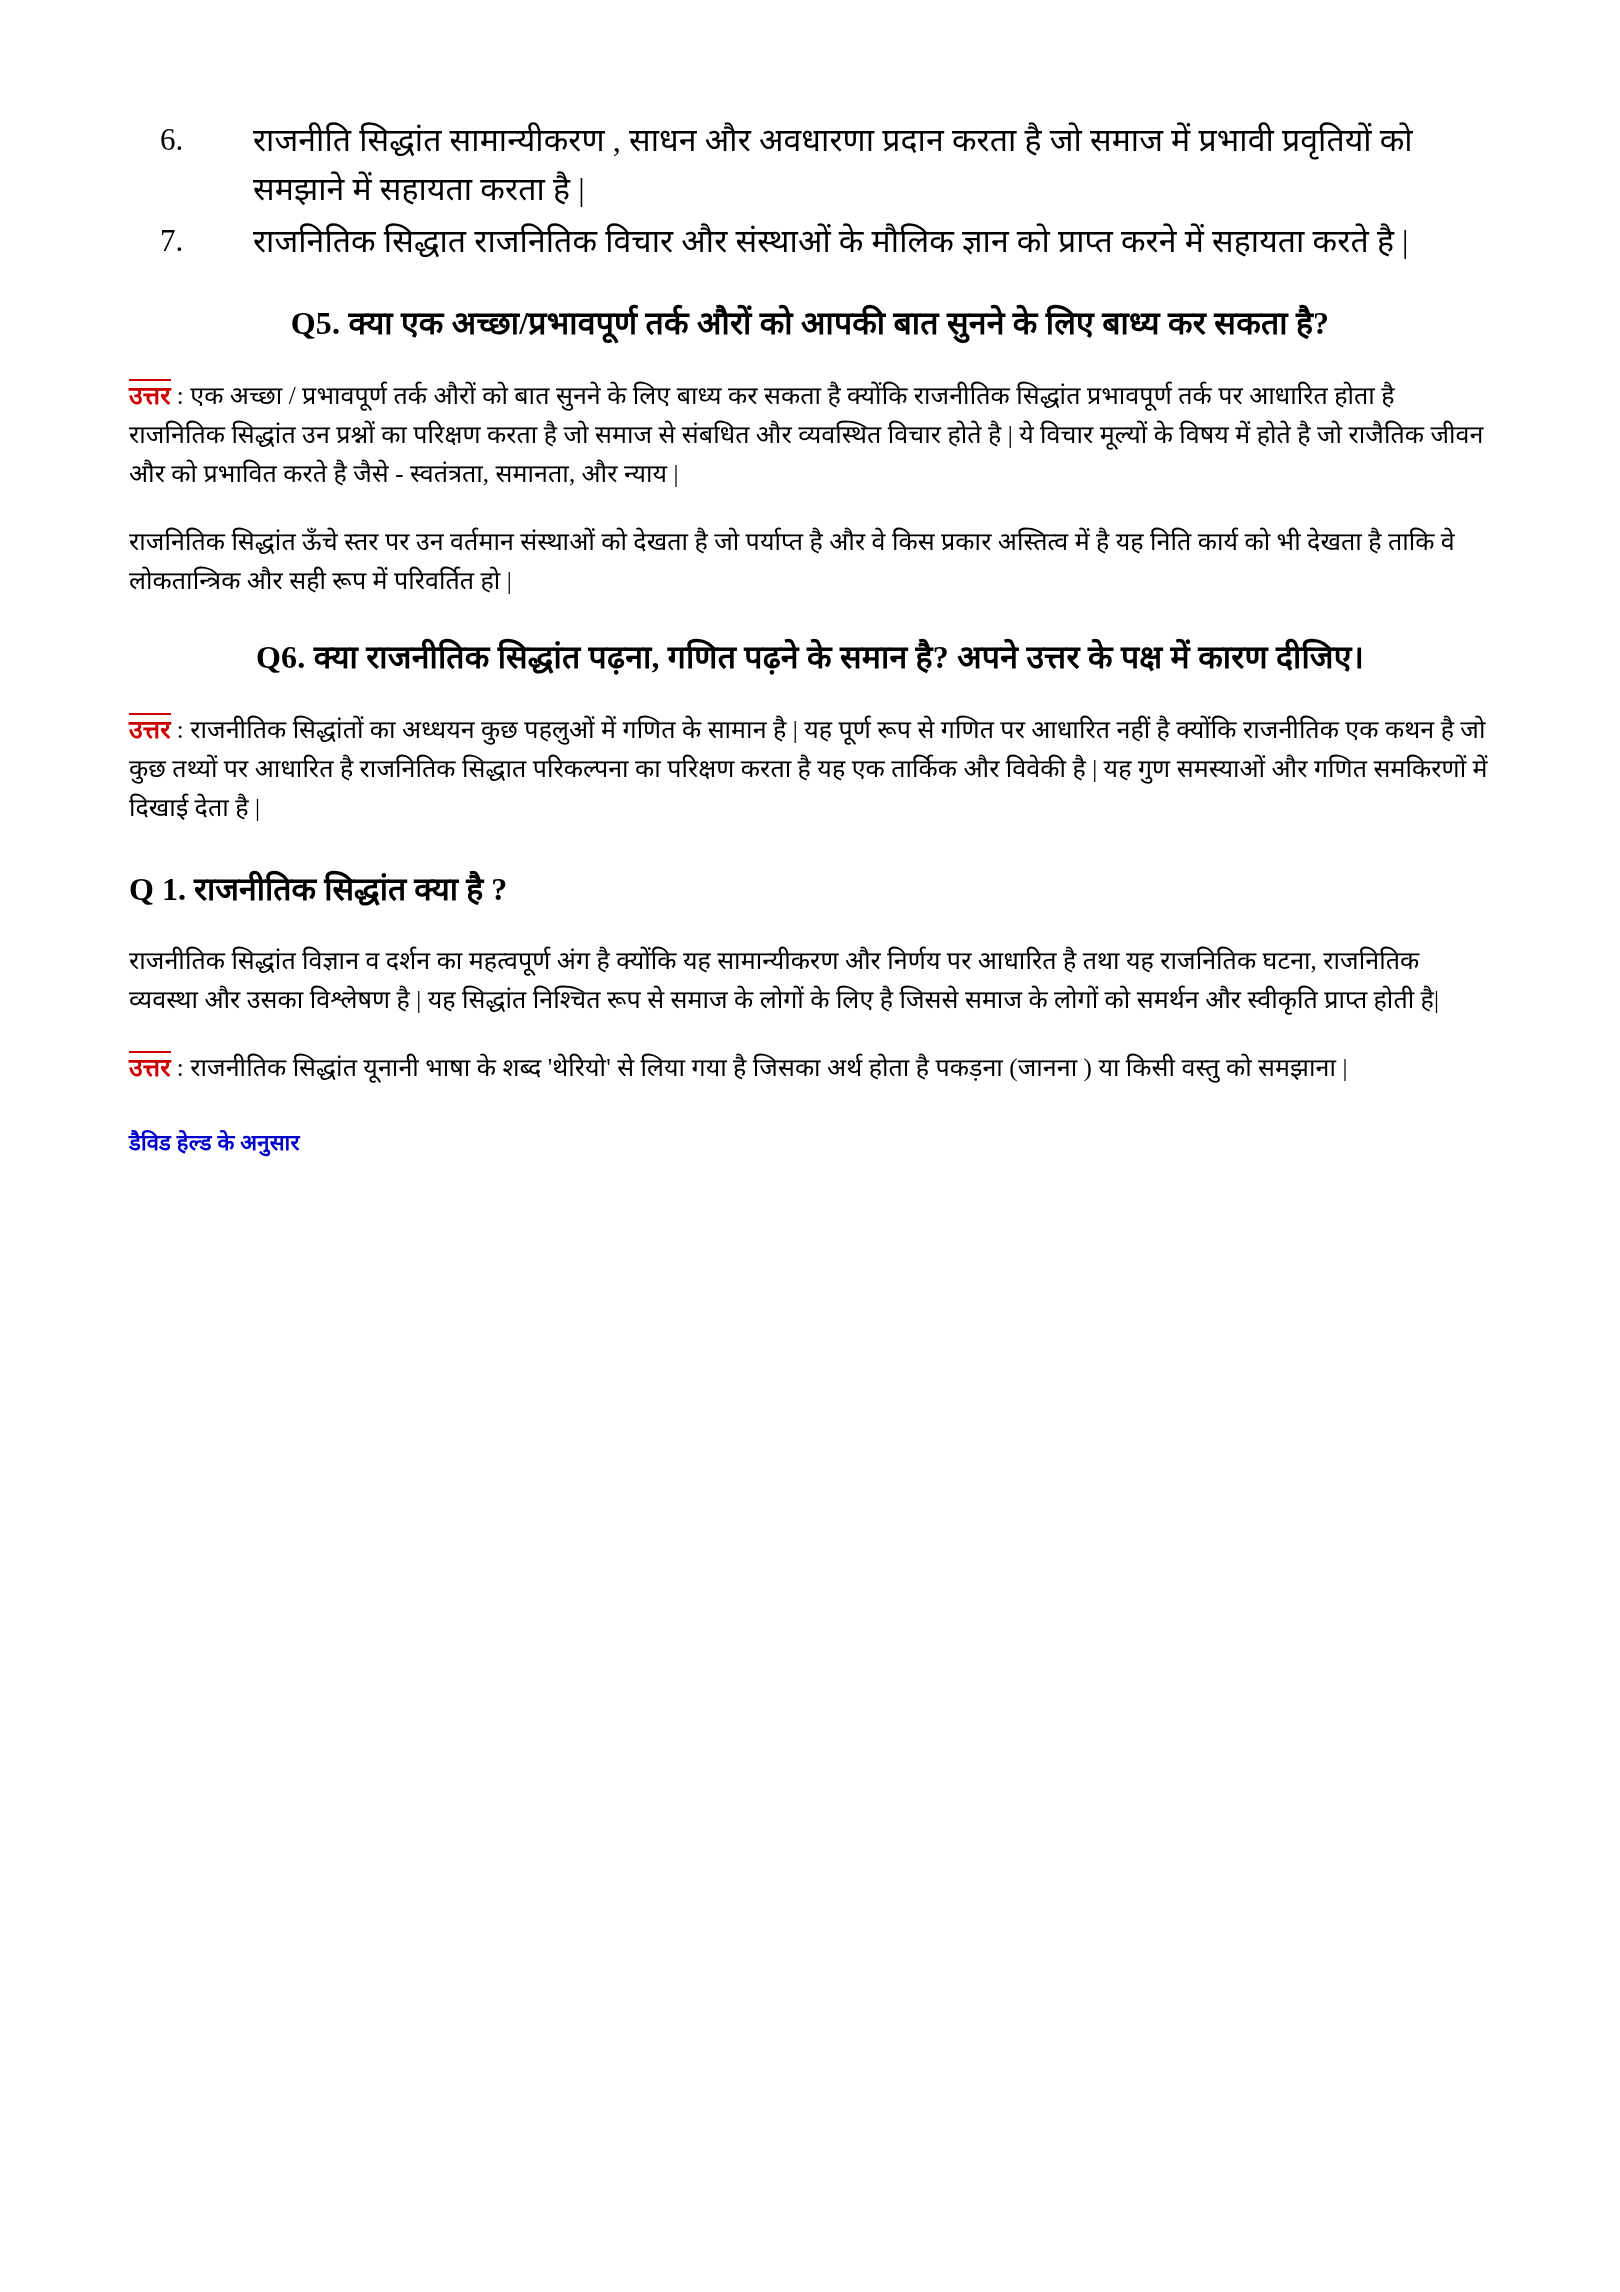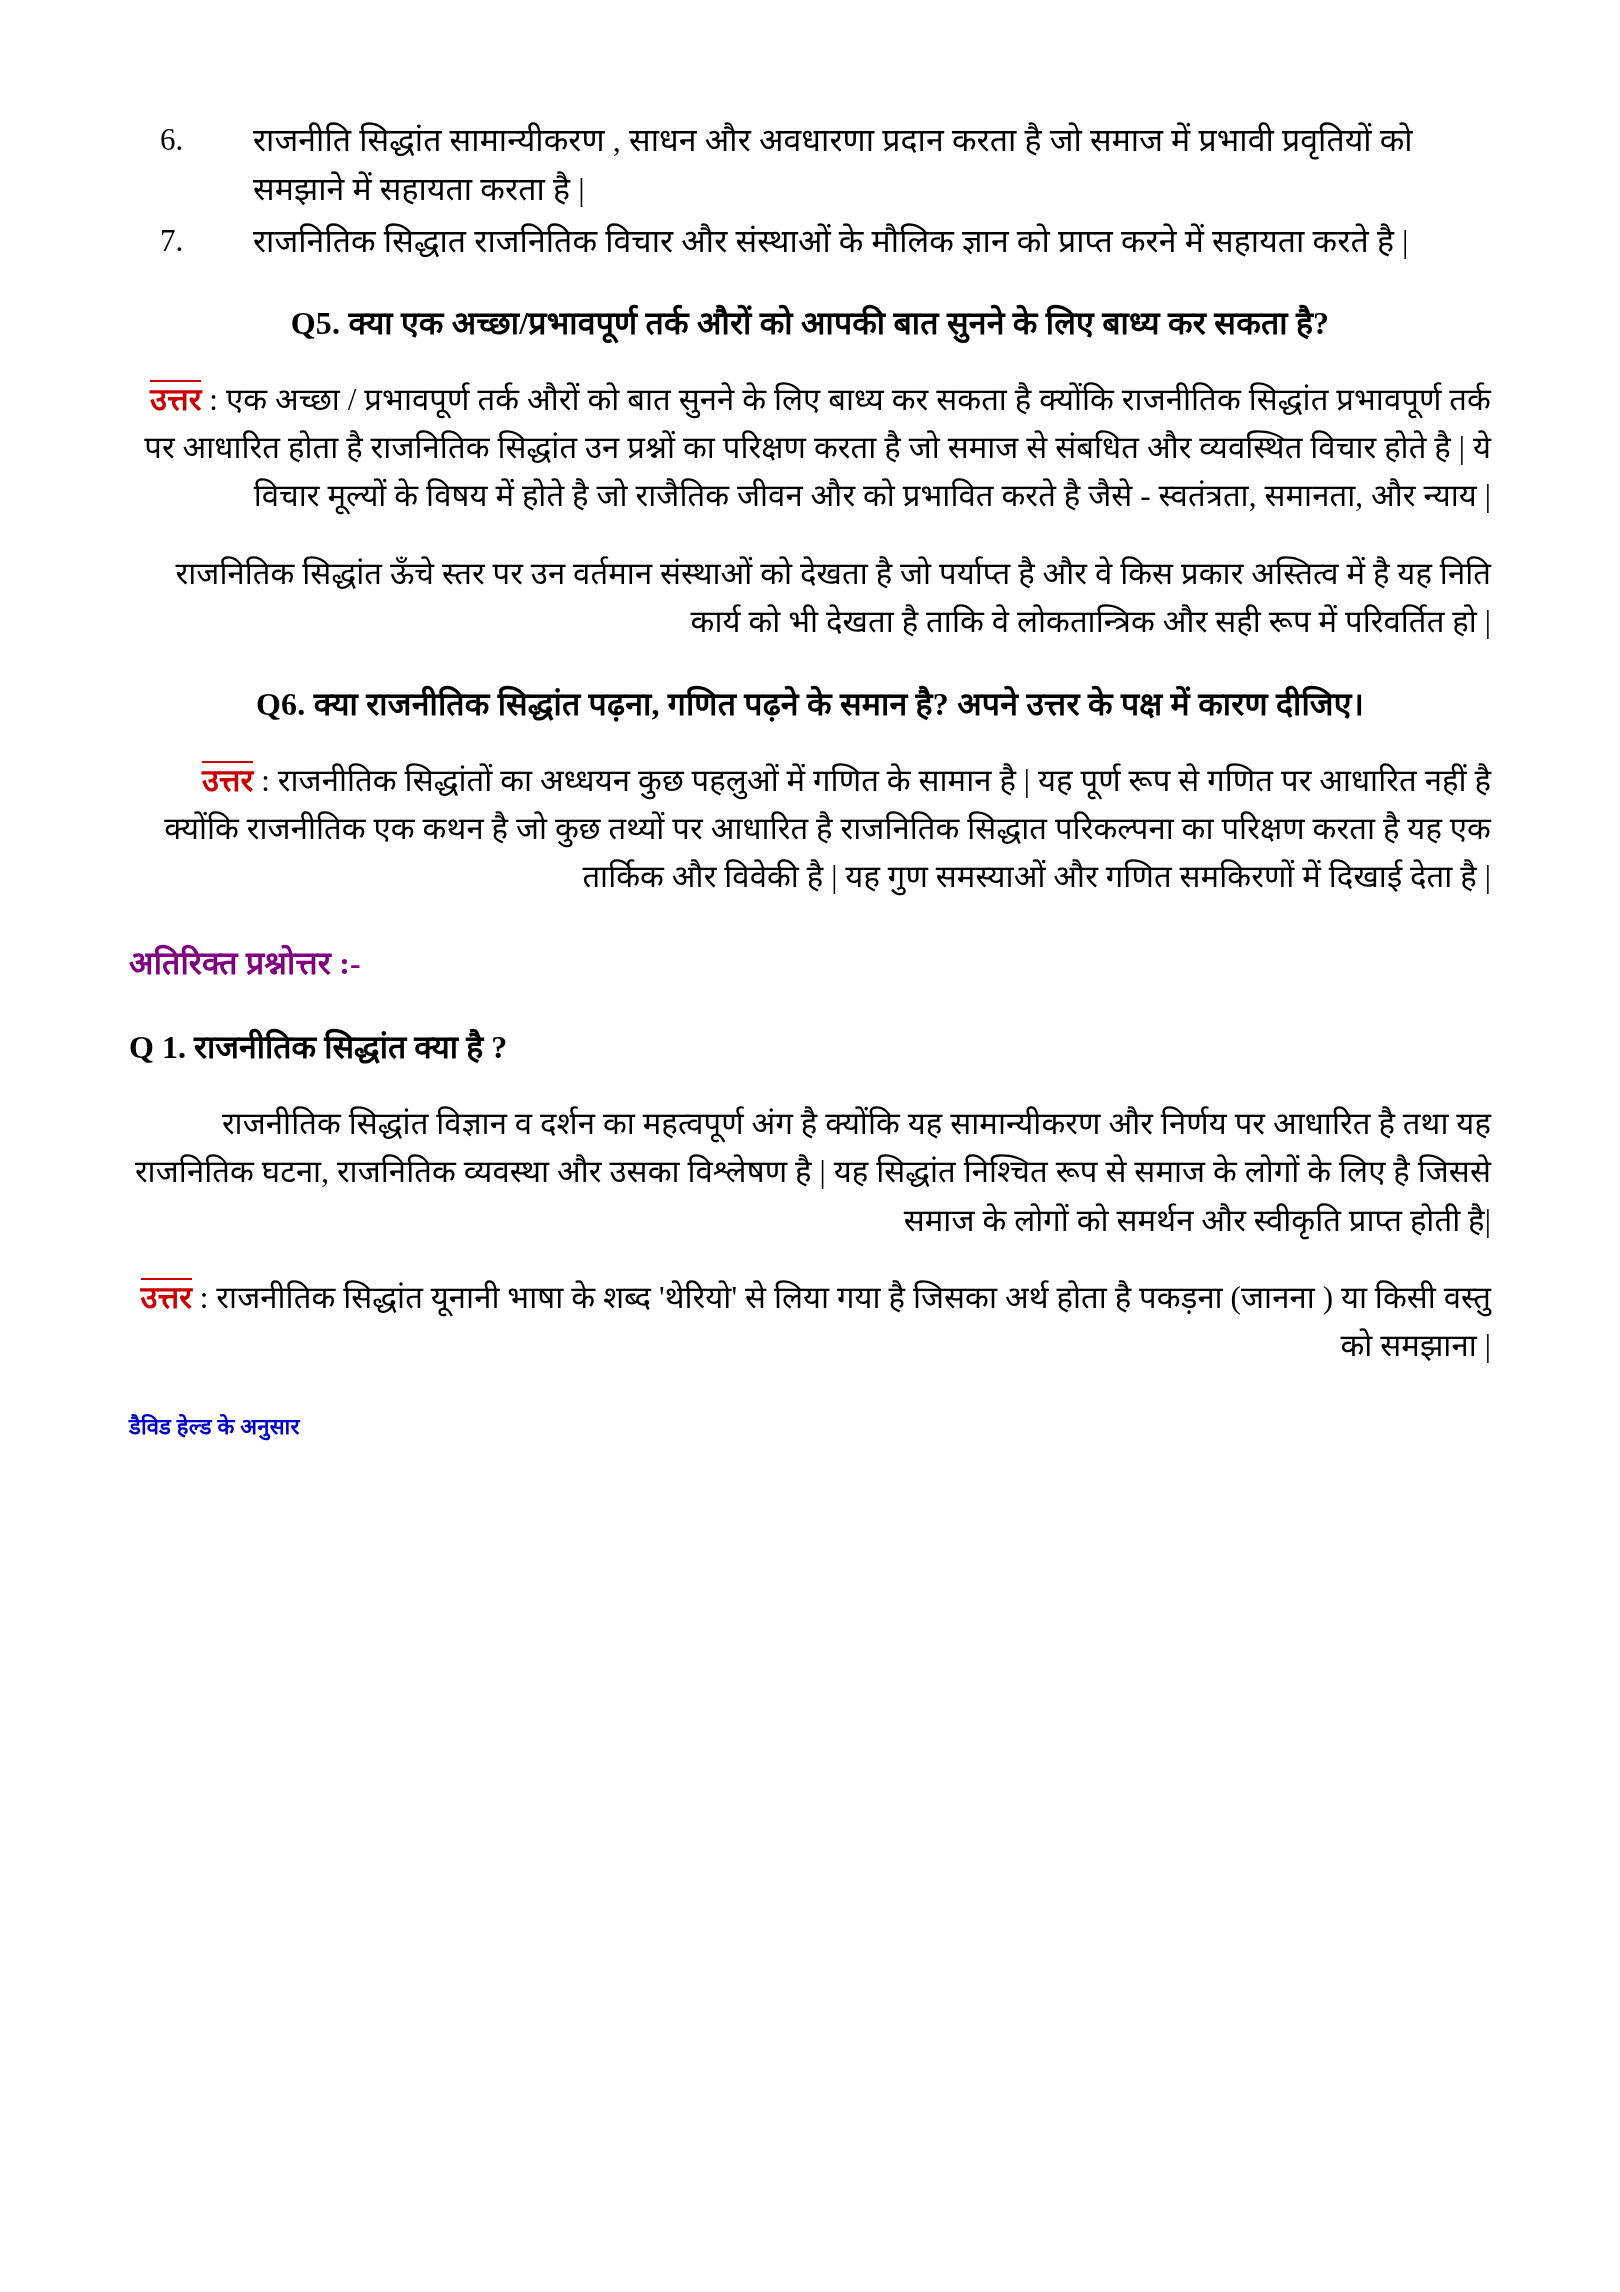--- a/index.html
+++ b/index.html
@@ -81,24 +81,24 @@
   }
   .q1-heading {
     font-size: 32px;
     font-weight: bold;
     margin: 39px 0 0 0;
     line-height: 1.45;
   }
 
   
   p.para {
-    font-size: 31px;
+    font-size: 25px;
     line-height: 1.56;
     margin: 29px 0 0 0;
-    text-align: right;
+    text-align: left;
     letter-spacing: 0.1px;
   }
   .ans-label {
     color: #cc0000;
     font-weight: bold;
     border-top: 2.9px solid #cc0000;
     padding-top: 1px;
     display: inline-block;
     line-height: 1.1;
   }
@@ -130,21 +130,20 @@
     </p>
 
     <p class="para">राजनितिक सिद्धांत ऊँचे स्तर पर उन वर्तमान संस्थाओं को देखता है जो पर्याप्त है और वे किस प्रकार अस्तित्व में है यह निति कार्य को भी देखता है ताकि वे लोकतान्त्रिक और सही रूप में परिवर्तित हो |</p>
 
     <div class="q-heading">Q6. क्या राजनीतिक सिद्धांत पढ़ना, गणित पढ़ने के समान है? अपने उत्तर के पक्ष में कारण दीजिए।</div>
 
     <p class="para">
       <span class="ans-label">उत्तर</span><span class="sep"> : </span><span>राजनीतिक सिद्धांतों का अध्धयन कुछ पहलुओं में गणित के सामान है | यह पूर्ण रूप से गणित पर आधारित नहीं है क्योंकि राजनीतिक एक कथन है जो कुछ तथ्यों पर आधारित है राजनितिक सिद्धात परिकल्पना का परिक्षण करता है यह एक तार्किक और विवेकी है | यह गुण समस्याओं और गणित समकिरणों में दिखाई देता है |</span>
     </p>
 
-    <div class="extra-heading">अतिरिक्त प्रश्नोत्तर :-</div>
 
     <div class="q1-heading">Q 1. राजनीतिक सिद्धांत क्या है ?</div>
 
     <p class="para">राजनीतिक सिद्धांत विज्ञान व दर्शन का महत्वपूर्ण अंग है क्योंकि यह सामान्यीकरण और निर्णय पर आधारित है तथा यह राजनितिक घटना, राजनितिक व्यवस्था और उसका विश्लेषण है | यह सिद्धांत निश्चित रूप से समाज के लोगों के लिए है जिससे समाज के लोगों को समर्थन और स्वीकृति प्राप्त होती है|</p>
 
     <p class="para">
       <span class="ans-label">उत्तर</span><span class="sep"> : </span><span>राजनीतिक सिद्धांत यूनानी भाषा के शब्द 'थेरियो' से लिया गया है जिसका अर्थ होता है पकड़ना (जानना ) या किसी वस्तु को समझाना |</span>
     </p>
 
     <div class="blue-heading">डैविड हेल्ड के अनुसार</div>

